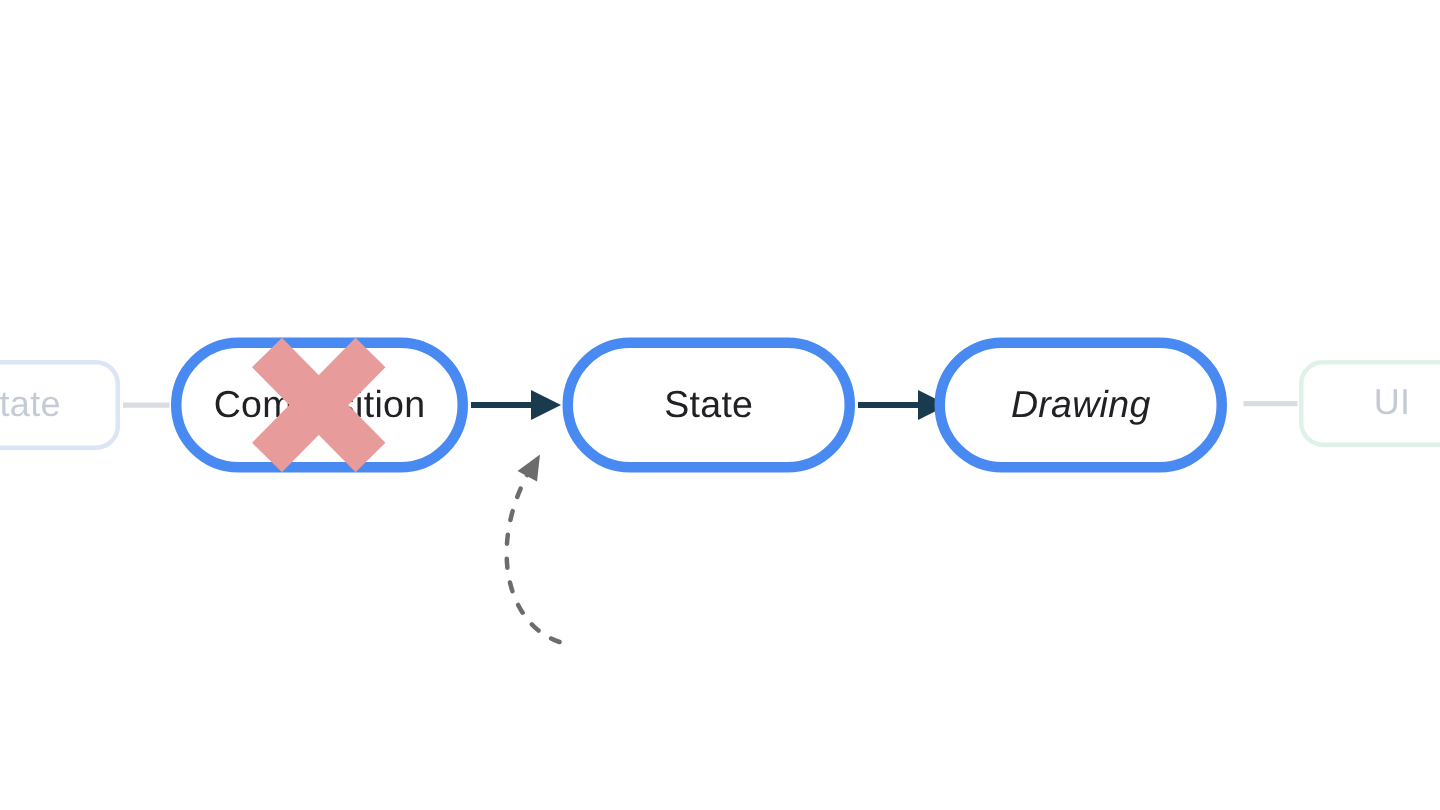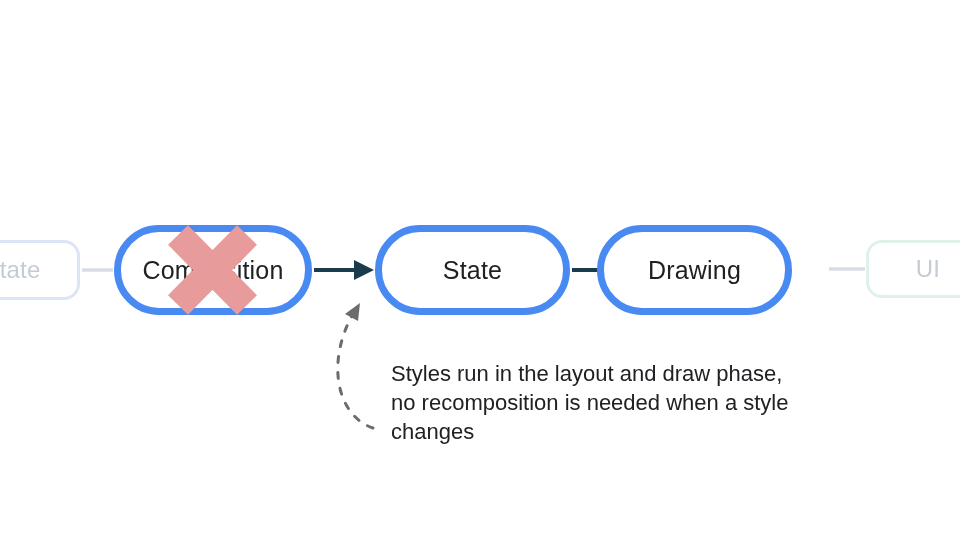--- a/index.html
+++ b/index.html
@@ -52,21 +52,21 @@
     font-size: 24px;
     color: var(--faded_text, #C5CBD5);
   }
   #node-state {
     left: -56px;
     width: 136px;
     border: 3px solid var(--faded_blue_border, #DBE5F6);
   }
   #node-composition { left: 114px; width: 198px; }
   #node-layout      { left: 375px; width: 195px; }
-  #node-drawing     { left: 597px; width: 195px; }
+  #node-drawing     { left: 623px; width: 195px; font-style: italic; }
   #node-ui {
     left: 866px;
     width: 124px;
     height: 58px;
     border: 3px solid var(--faded_green_border, #DFF2E7);
   }
 
   .annotation {
     position: absolute;
     left: 391px;
@@ -127,23 +127,20 @@
   </div>
 
   <div class="node active" id="node-drawing">
     <span>Drawing</span>
   </div>
 
   <div class="node faded" id="node-ui">
     <span>UI</span>
   </div>
 
-  <div class="annotation">Styles run in the layout and draw phase,
-no recomposition is needed when a style
-changes</div>
 
   <svg class="layer overlay" viewBox="0 0 960 540">
     <g>
       <line class="cross-line" x1="178" y1="235" x2="247" y2="305"></line>
       <line class="cross-line" x1="247" y1="235" x2="178" y2="305"></line>
     </g>
 
     <g>
       <path class="dashed-curve" d="M 373 428 C 337 416, 325 362, 354 312"></path>
       <polygon class="dashed-curve-head" points="360,303 358,321 345,314"></polygon>

